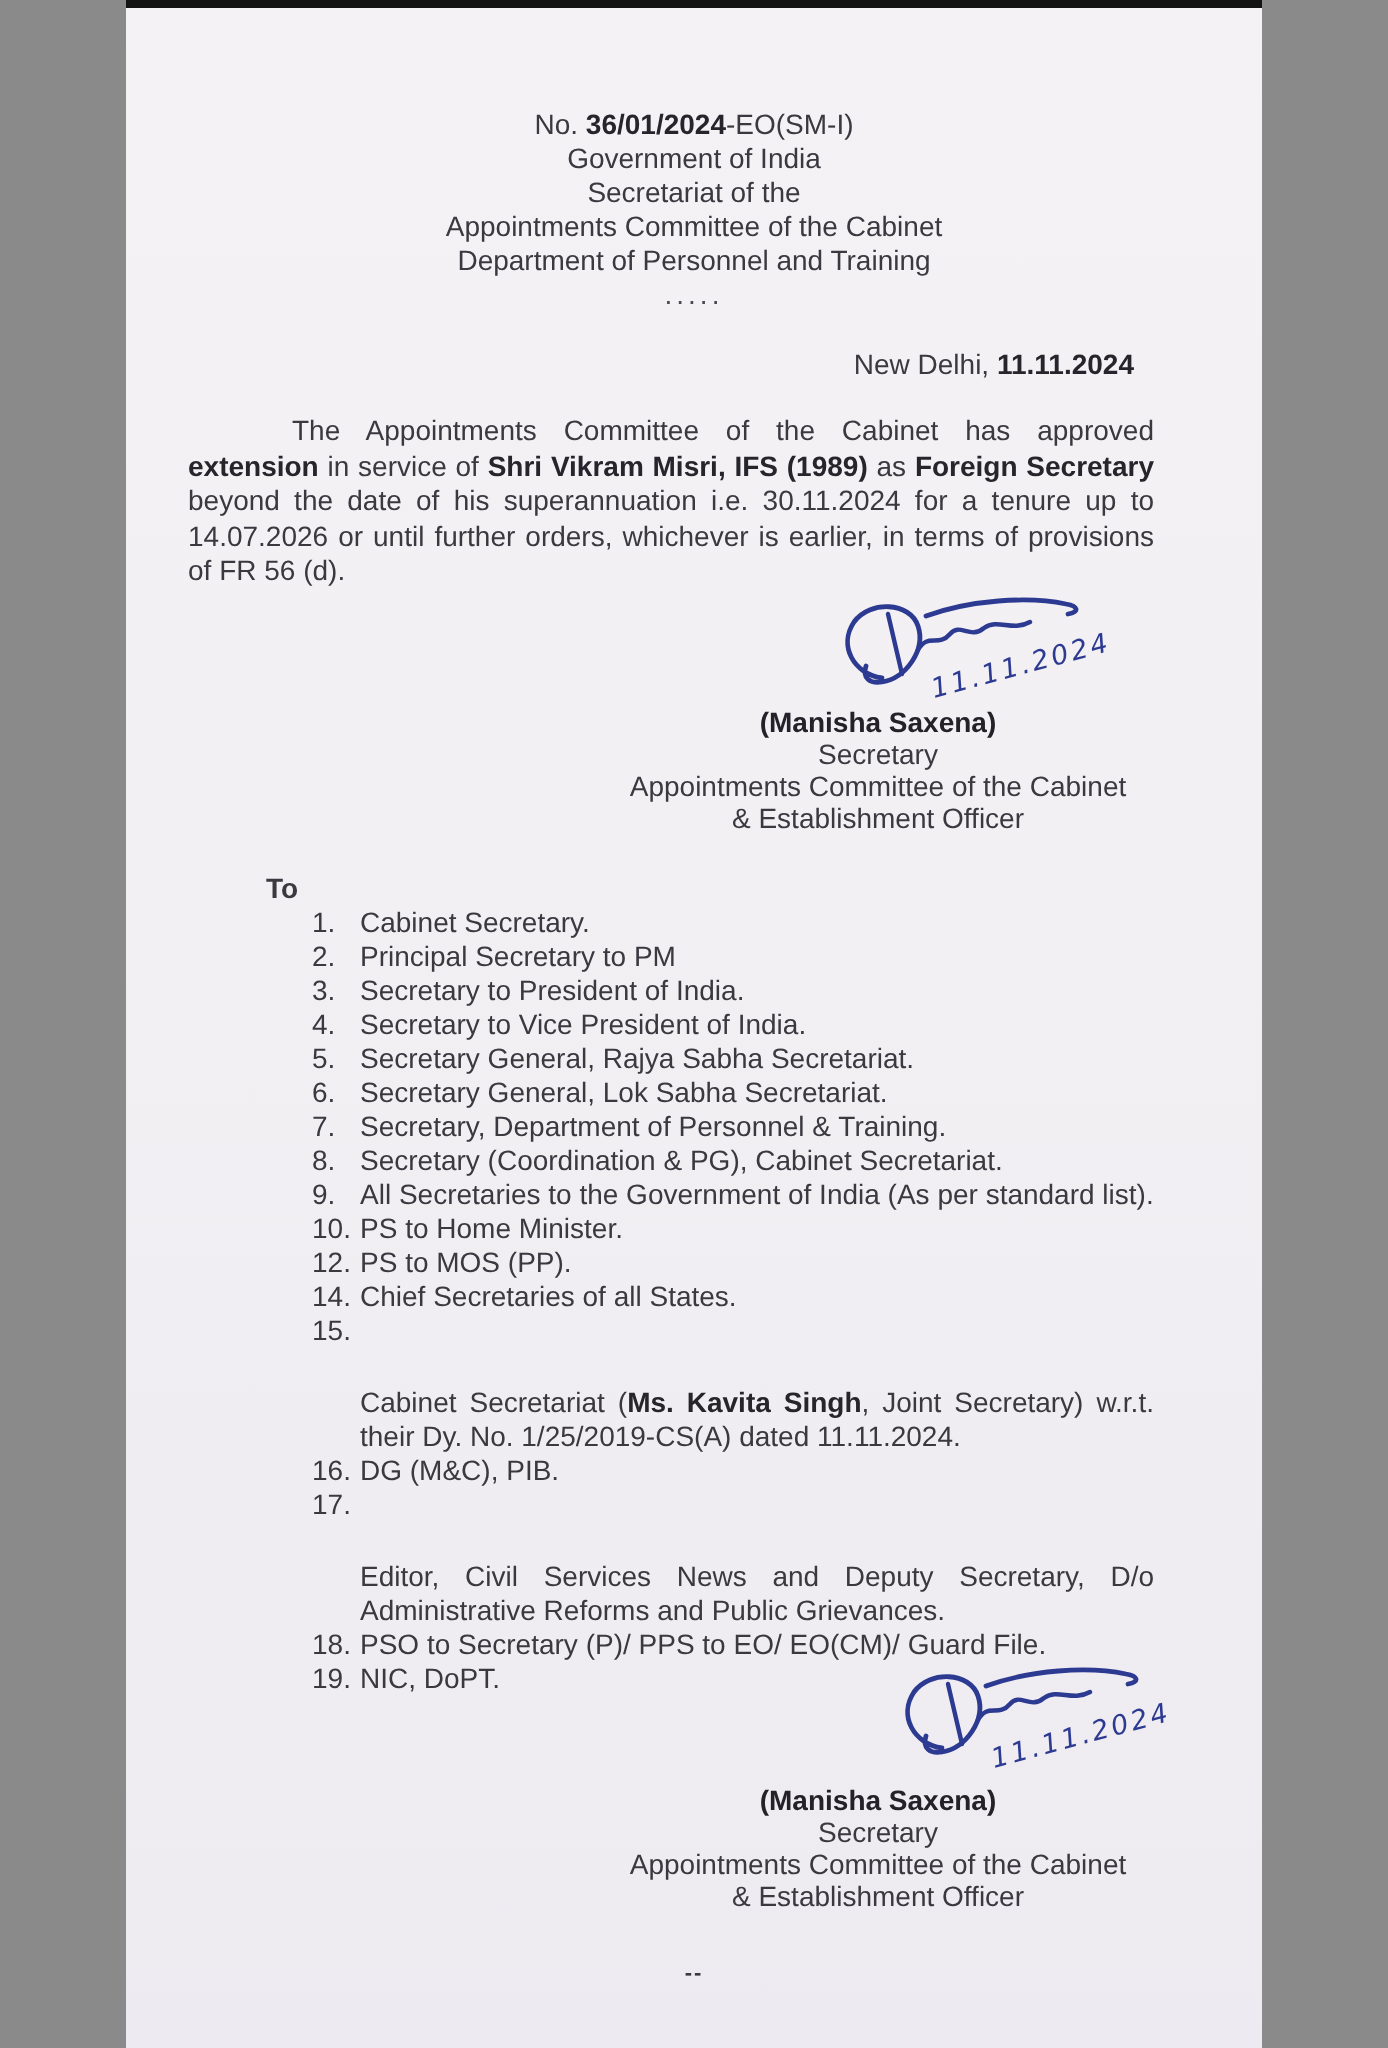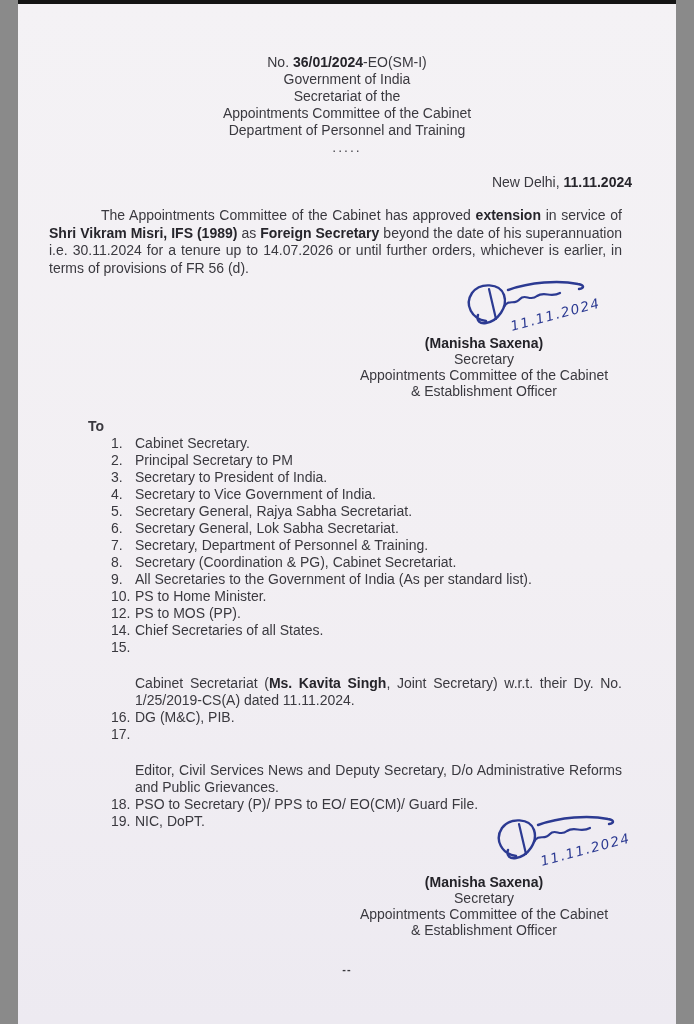--- a/index.html
+++ b/index.html
@@ -1,32 +1,32 @@
 <!DOCTYPE html>
 <html><head>
 <meta charset="utf-8">
 <style>
   html,body{margin:0;padding:0;}
   body{background:#8a8a8a;}
   .page{
     position:relative;
-    width:658px;height:1024px;
+    width:568px;height:1024px;
     margin:0 auto;
     background:linear-gradient(180deg,#f4f2f5 0%,#f2eff3 55%,#edeaf1 100%);
     font-family:"Liberation Sans","DejaVu Sans",sans-serif;
     font-size:14px;
     color:#3a393f;
     overflow:hidden;
   }
   .topbar{height:4px;background:#141414;}
   b,.bold{font-weight:700;color:#26252b;}
   .letterhead{margin-top:50px;text-align:center;line-height:17px;}
   .letterhead div{white-space:nowrap;}
   .dots{text-align:center;letter-spacing:2px;line-height:17px;color:#4a494f;}
-  .dateline{text-align:right;padding-right:44px;margin-top:18px;line-height:17px;}
+  .dateline{text-align:right;padding-right:64px;margin-top:18px;line-height:17px;}
   .bodypara{
     margin:16px 54px 0 31px;
     text-align:justify;
     text-indent:52px;
     line-height:17.5px;
   }
   .sig-block{
     position:relative;
     width:272px;
     margin-left:auto;
@@ -110,21 +110,21 @@
       <div class="to-item">
         <span class="to-num">2.</span>
         <div class="to-text"><span>Principal Secretary to PM</span></div>
       </div>
       <div class="to-item">
         <span class="to-num">3.</span>
         <div class="to-text"><span>Secretary to President of India.</span></div>
       </div>
       <div class="to-item">
         <span class="to-num">4.</span>
-        <div class="to-text"><span>Secretary to Vice Government of India.</span></div>
+        <div class="to-text"><span>Secretary to Vice President of India.</span></div>
       </div>
       <div class="to-item">
         <span class="to-num">5.</span>
         <div class="to-text"><span>Secretary General, Rajya Sabha Secretariat.</span></div>
       </div>
       <div class="to-item">
         <span class="to-num">6.</span>
         <div class="to-text"><span>Secretary General, Lok Sabha Secretariat.</span></div>
       </div>
       <div class="to-item">

